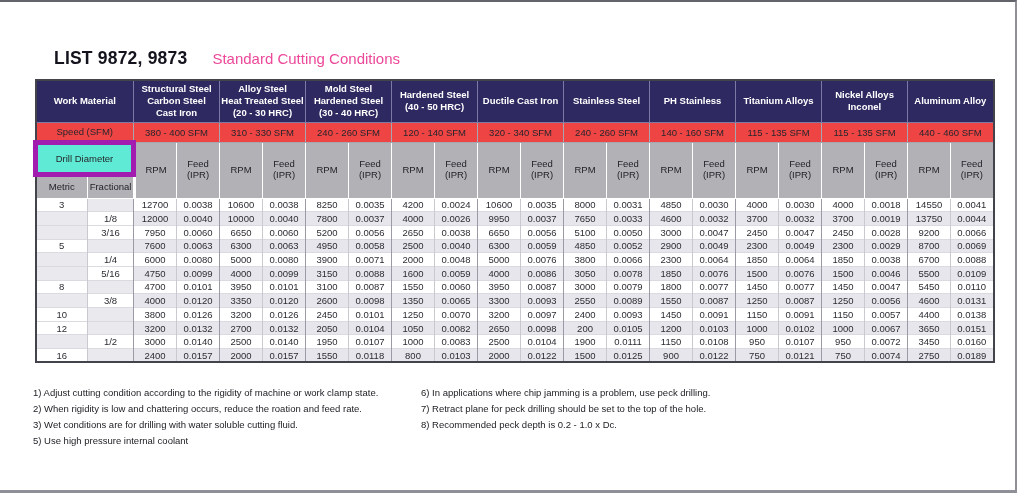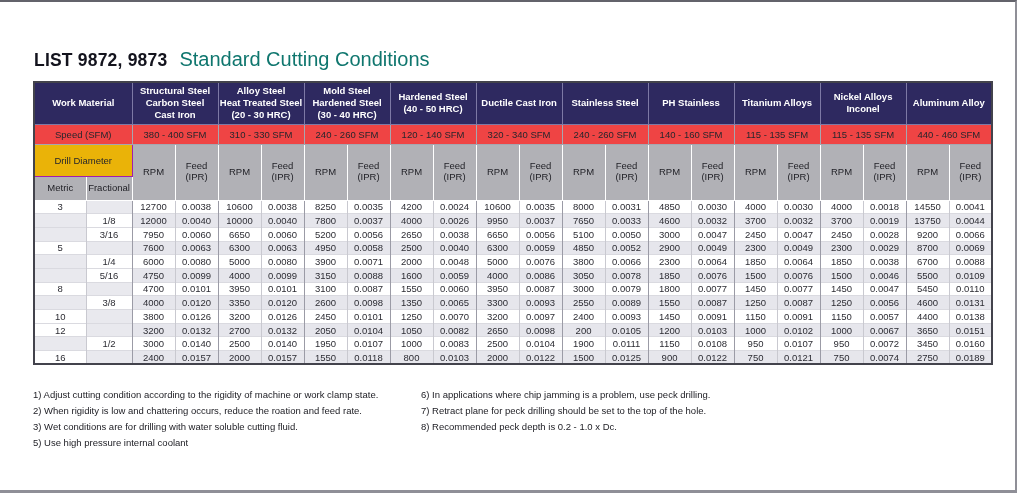--- a/index.html
+++ b/index.html
@@ -7,35 +7,35 @@
   .frame {
     width:1017px; height:493px;
     border-top:2px solid #63636b;
     border-right:2px solid #8f8f97;
     border-bottom:3px solid #8f8f97;
     background:#fff;
   }
   .page { padding:46px 0 0 33px; }
 
   .title-row { margin:0 0 10px 1px; white-space:nowrap; }
-  .list-no { font-size:17.5px; font-weight:bold; color:#13131d; letter-spacing:.2px; }
-  .subtitle { font-size:20px; color:#0f766e; margin-left:12px; }
+  .list-no { font-size:17.5px; font-weight:bold; color:#13131d; letter-spacing:.2px;margin-left:20px; }
+  .subtitle { font-size:15px; color:#ec4899; margin-left:25px; }
 
   table.cc { border-collapse:collapse; table-layout:fixed; width:958px; border:2px solid #43434c; }
   th, td { padding:0 1px; text-align:center; vertical-align:middle; overflow:hidden; }
 
   .navy {
     background:#2e2960; color:#fff; font-size:9.5px; font-weight:bold;
     line-height:1.3; white-space:pre-line; height:42px; border:1px solid #7d79a5;
   }
   tr[data-name="speed-row"] th {
     background:#ef4444; color:#26262c; font-size:9.5px; font-weight:normal;
     height:20px; border:1px solid #a6a6b0;
   }
-  .dd { background:#eab308; color:#26262c; font-size:9.5px; font-weight:normal; height:32px; border:1px solid #a21caf; }
+  .dd { background:#5eead4; color:#26262c; font-size:9.5px; font-weight:normal; height:32px; border:5px solid #a21caf; }
   .gray {
     background:#b1b1b6; color:#222228; font-size:9.5px; font-weight:normal;
     white-space:pre-line; line-height:1.15; border:1px solid #fff;
   }
   .mf { height:24px; }
   .rf { height:28px; }
 
   tbody td {
     font-size:9.5px; color:#2c2c33; height:13.7px; background:#fff;
     border-left:1px solid #c9c9d0; border-top:1px solid #dadae0;

